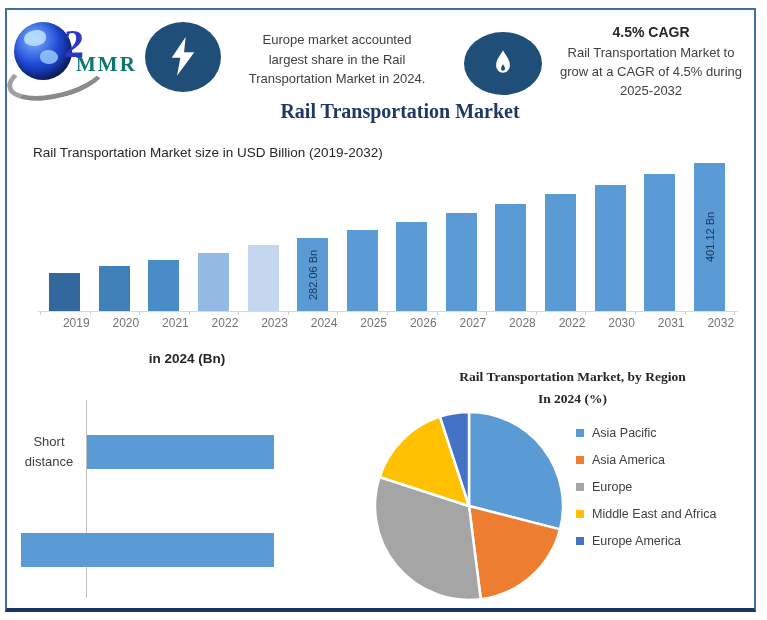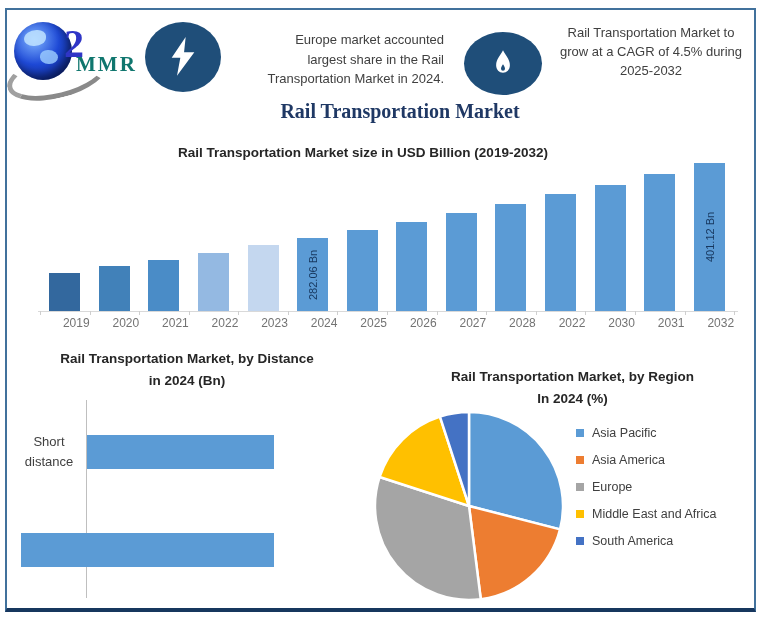--- a/index.html
+++ b/index.html
@@ -22,48 +22,48 @@
   #logo-globe b{position:absolute;left:26px;top:28px;width:18px;height:14px;background:#9FD0FF;border-radius:45% 55% 50% 50%;opacity:.8;}
   #logo-swoosh{position:absolute;left:-6px;top:36px;width:92px;height:34px;border:5px solid transparent;
     border-bottom-color:#8A8A8A;border-left-color:#A0A0A0;border-radius:50%;transform:rotate(-14deg);}
   #logo-mark{position:absolute;left:52px;top:2px;font-family:"Liberation Serif",serif;font-weight:700;
     font-size:40px;color:#2F35C6;}
   #logo-text{position:absolute;left:64px;top:34px;font-family:"Liberation Serif",serif;font-weight:700;
     font-size:21px;letter-spacing:2px;color:#0f766e;}
   .icon-circle{border-radius:50%;background:#1F4E79;display:flex;align-items:center;justify-content:center;}
   #bolt-circle{left:145px;top:22px;width:76px;height:70px;}
   #flame-circle{left:464px;top:32px;width:78px;height:63px;}
-  #europe-note{left:230px;top:30px;width:214px;text-align:right;font-size:13px;line-height:1.5;color:#404040;}
+  #europe-note{left:230px;top:30px;width:214px;text-align:center;font-size:13px;line-height:1.5;color:#404040;}
   #cagr-note{left:545px;top:24px;width:212px;text-align:center;color:#404040;}
   #cagr-headline{font-size:14px;font-weight:700;color:#262626;margin-bottom:4px;}
   .cagr-line{font-size:13px;line-height:1.45;}
   #main-title{left:60px;top:100px;width:680px;text-align:center;
     font-family:"Liberation Serif",serif;font-weight:700;font-size:20px;color:#1F3864;}
   
-  #col-title{left:33px;top:145px;width:660px;text-align:center;font-size:13.5px;font-weight:700;color:#262626;}
+  #col-title{left:33px;top:145px;width:660px;font-size:13.5px;font-weight:400;color:#262626;}
   #columns{left:40px;top:161px;width:694px;height:150px;display:flex;align-items:flex-end;}
   .col-cell{flex:1;display:flex;justify-content:center;align-items:flex-end;height:150px;}
   .col-bar{width:31px;position:relative;}
   .col-dl{position:absolute;left:0;right:0;top:4px;bottom:4px;display:flex;align-items:center;justify-content:center;
     writing-mode:vertical-rl;transform:rotate(180deg);white-space:nowrap;font-size:11px;color:#17375E;}
   #col-axis{left:38px;top:311px;width:700px;height:1px;background:#D9D9D9;}
   #col-labels{left:40px;top:316px;width:694px;display:flex;}
   .col-year{flex:1;text-align:right;font-size:12px;color:#737373;position:relative;}
   .col-year::before{content:"";position:absolute;left:0;top:-5px;width:1px;height:4px;background:#CFCFCF;}
   #col-labels::after{content:"";position:absolute;right:-1px;top:-5px;width:1px;height:4px;background:#CFCFCF;}
   
   #dist-title{left:22px;top:348px;width:330px;text-align:center;font-size:13.5px;font-weight:700;color:#262626;line-height:1.65;}
   #dist-axis{left:86px;top:400px;width:1px;height:198px;background:#BFBFBF;}
   .dist-row{left:16px;height:46px;display:flex;align-items:center;}
   #dist-row-0{top:429px;}
   #dist-row-1{top:527px;}
   .dist-lab{width:66px;text-align:center;font-size:13px;color:#404040;line-height:1.55;}
   .dist-bar{height:34px;margin-left:5px;background:#5B9BD5;}
   
-  #pie-title{left:400px;top:366px;width:345px;text-align:center;font-size:13.5px;font-weight:700;color:#262626;line-height:1.65;}
+  #pie-title{left:400px;top:366px;width:345px;text-align:center;font-size:13.5px;font-weight:700;color:#262626;line-height:1.65;font-family:Liberation Serif, serif;}
   #pie-svg{left:369px;top:406px;width:200px;height:200px;}
   #pie-legend{left:576px;top:426px;list-style:none;margin:0;padding:0;}
   #pie-legend li{display:flex;align-items:center;margin-bottom:13px;}
   .lg-mark{width:8px;height:8px;margin-right:8px;flex:0 0 8px;}
   .lg-text{font-size:12.5px;color:#404040;white-space:nowrap;}
 </style>
 </head>
 <body>
 
 <div id="frame" class="abs"></div>
@@ -91,20 +91,21 @@
 </div>
 
 <div id="flame-circle" class="abs icon-circle">
   <svg width="30" height="36" viewBox="0 0 24 22" aria-hidden="true">
     <path d="M12 0 C 10.2 4 6.5 7 6.5 12 C 6.5 15.6 9 18 12 18 C 15 18 17.5 15.6 17.5 12 C 17.5 7 13.8 4 12 0 Z" fill="#ffffff"></path>
     <path d="M12 11.2 C 11 12.8 10.4 13.7 10.4 14.8 A 1.6 1.6 0 0 0 13.6 14.8 C 13.6 13.7 13 12.8 12 11.2 Z" fill="#1F4E79"></path>
   </svg>
 </div>
 
 <div id="cagr-note" class="abs">
+  <div id="cagr-headline">4.5% CAGR</div>
   <div class="cagr-line">Rail Transportation Market to</div>
   <div class="cagr-line">grow at a CAGR of 4.5% during</div>
   <div class="cagr-line">2025-2032</div>
 </div>
 
 <div id="main-title" class="abs">Rail Transportation Market</div>
 
 <div id="col-title" class="abs">Rail Transportation Market size in USD Billion (2019-2032)</div>
 <div id="columns" class="abs">
     <div class="col-cell">
@@ -166,21 +167,20 @@
     <div class="col-year">2026</div>
     <div class="col-year">2027</div>
     <div class="col-year">2028</div>
     <div class="col-year">2022</div>
     <div class="col-year">2030</div>
     <div class="col-year">2031</div>
     <div class="col-year">2032</div>
   </div>
 
 <div id="dist-title" class="abs">
-  <div>Rail Transportation Market, by Distance</div>
   <div>in 2024 (Bn)</div>
 </div>
 <div id="dist-axis" class="abs"></div>
 <div id="dist-row-0" class="abs dist-row">
   <div class="dist-lab">
     <div>Short</div>
     <div>distance</div>
   </div>
   <div class="dist-bar" style="width: 187px;"></div>
 </div>
@@ -211,15 +211,15 @@
     <li>
       <span class="lg-mark" style="background: rgb(165, 165, 165);"></span>
       <span class="lg-text">Europe</span>
     </li>
     <li>
       <span class="lg-mark" style="background: rgb(255, 192, 0);"></span>
       <span class="lg-text">Middle East and Africa</span>
     </li>
     <li>
       <span class="lg-mark" style="background: rgb(68, 114, 196);"></span>
-      <span class="lg-text">South America</span>
+      <span class="lg-text">Europe America</span>
     </li>
   </ul>
 
 </body></html>

